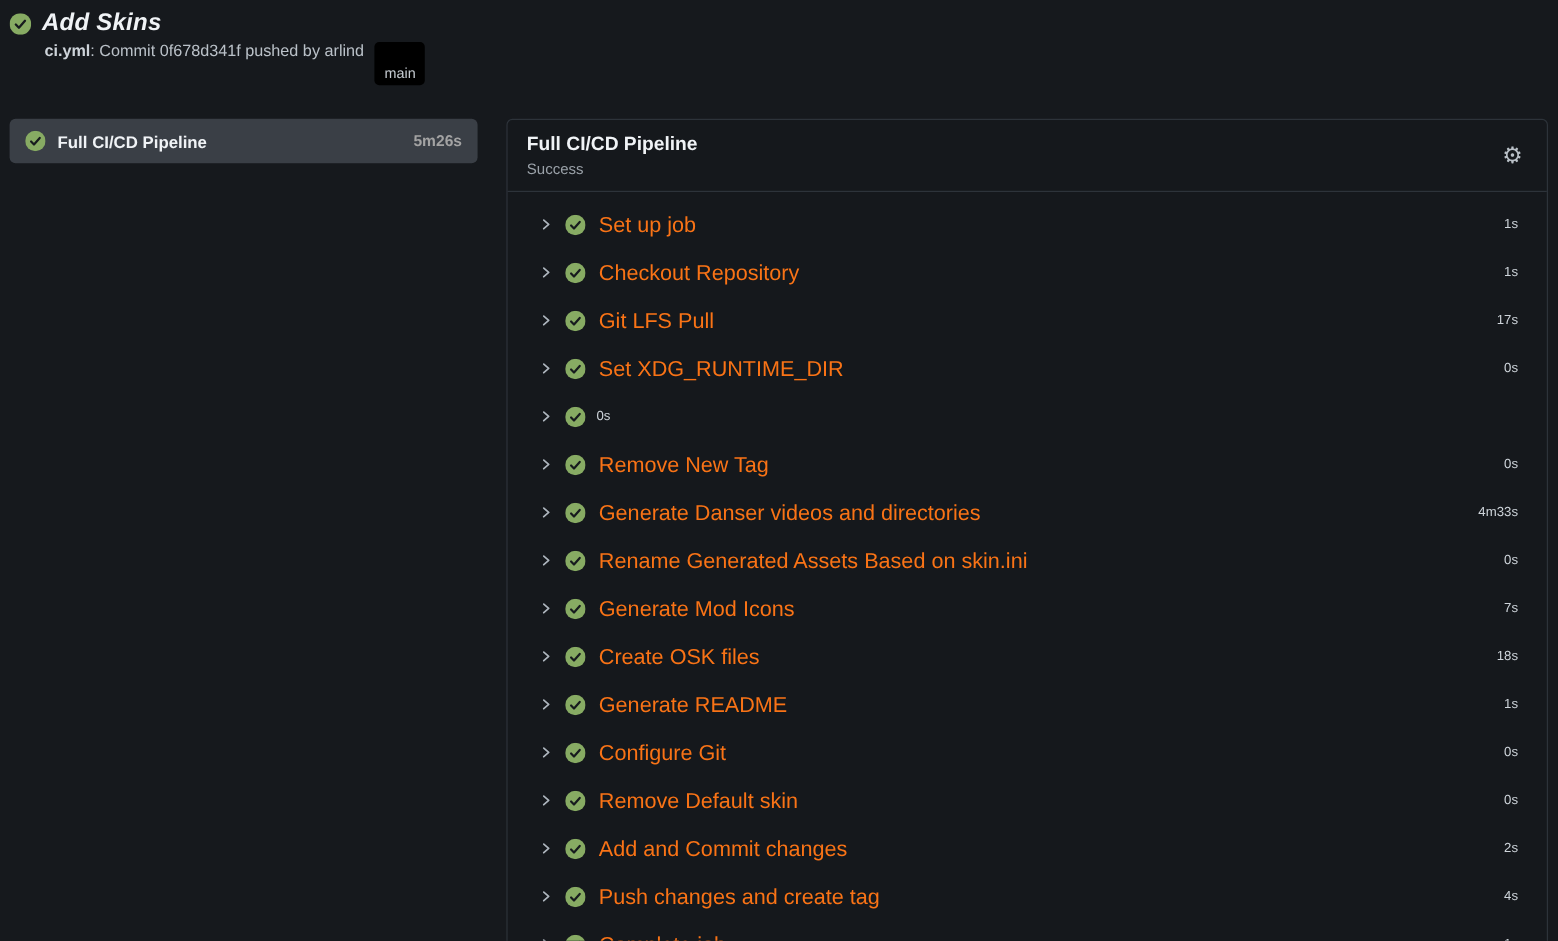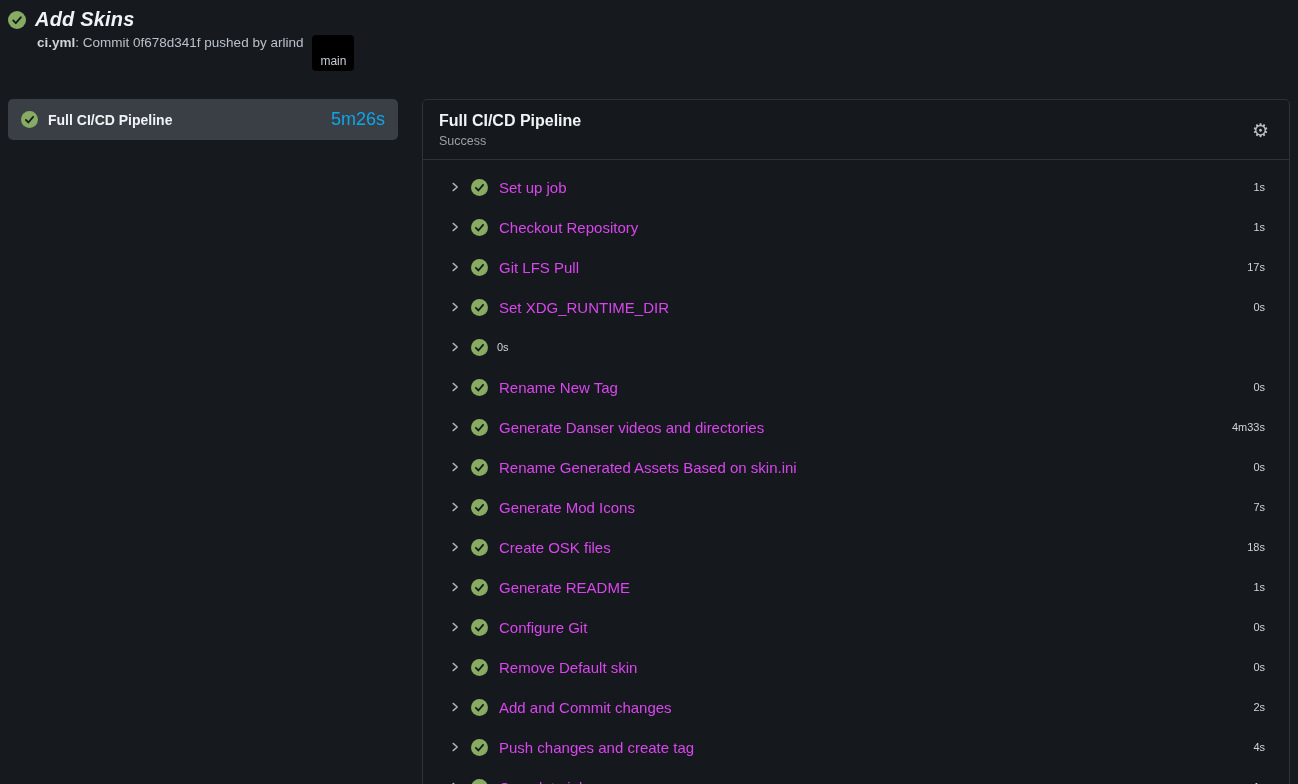--- a/index.html
+++ b/index.html
@@ -26,21 +26,21 @@
 
   
   .layout { display: flex; gap: 24px; margin-top: 28px; align-items: flex-start; }
   .sidebar { width: 390px; flex: none; }
   .job-item {
     display: flex; align-items: center; gap: 10px;
     background: var(--item-bg, #3a3f46); border-radius: 5px;
     padding: 10px 13px; cursor: pointer;
   }
   .job-name { font-weight: 700; font-size: 14px; color: #f0f3f6; flex: 1; }
-  .job-duration { font-weight: 400; font-size: 18px; color: #0ea5e9; }
+  .job-duration { font-weight: 700; font-size: 13px; color: #a3a3a3; }
 
   
   .panel {
     flex: 1; background: var(--panel-bg, #15181c);
     border: 1px solid var(--border, #2d333a); border-radius: 5px;
     display: flex; flex-direction: column;
   }
   .panel-header { display: flex; align-items: center; padding: 12px 16px 11px; }
   .panel-header-text { flex: 1; }
   .panel-title { font-size: 16px; font-weight: 600; color: #f0f3f6; }
@@ -55,21 +55,21 @@
   
   .step-list { padding: 7px 0 9px; }
   .step-row {
     height: 40px; display: flex; align-items: center;
     padding: 0 24px 0 25px; gap: 9px; cursor: pointer;
   }
   .chevron { display: flex; width: 14px; justify-content: center; }
   .chevron svg { width: 12px; height: 12px; display: block; }
   .check { display: flex; }
   .check svg { display: block; }
-  .step-name { font-size: 15px; color: #d946ef; flex: 1; margin-left: 2px; }
+  .step-name { font-size: 18px; color: #f97316; flex: 1; margin-left: 2px; }
   .step-duration { font-size: 11px; color: #ced4da; }
 </style>
 </head>
 <body>
 
 <div class="app">
 
   <div class="run-header">
     <div class="run-title-row">
       <span class="check" id="header-check">
@@ -194,21 +194,21 @@
               <svg viewBox="0 0 16 16" aria-hidden="true">
     <path d="M5.5 3.2L11 8l-5.5 4.8" stroke="var(--chev, #adb5bd)" stroke-width="1.9" fill="none" stroke-linecap="round" stroke-linejoin="round"></path>
   </svg>
             </span>
     <span class="check">
               <svg viewBox="0 0 16 16" width="17" height="17" aria-hidden="true">
     <circle cx="8" cy="8" r="8" fill="var(--green, #87ab63)"></circle>
     <path d="M4.6 8.4l2.3 2.4 4.5-5.2" stroke="var(--check, #171b1e)" stroke-width="1.7" fill="none" stroke-linecap="round" stroke-linejoin="round"></path>
   </svg>
             </span>
-    <span class="step-name">Rename New Tag</span>
+    <span class="step-name">Remove New Tag</span>
     <span class="step-duration">0s</span>
   </div>
 
   <div class="step-row">
     <span class="chevron">
               <svg viewBox="0 0 16 16" aria-hidden="true">
     <path d="M5.5 3.2L11 8l-5.5 4.8" stroke="var(--chev, #adb5bd)" stroke-width="1.9" fill="none" stroke-linecap="round" stroke-linejoin="round"></path>
   </svg>
             </span>
     <span class="check">

